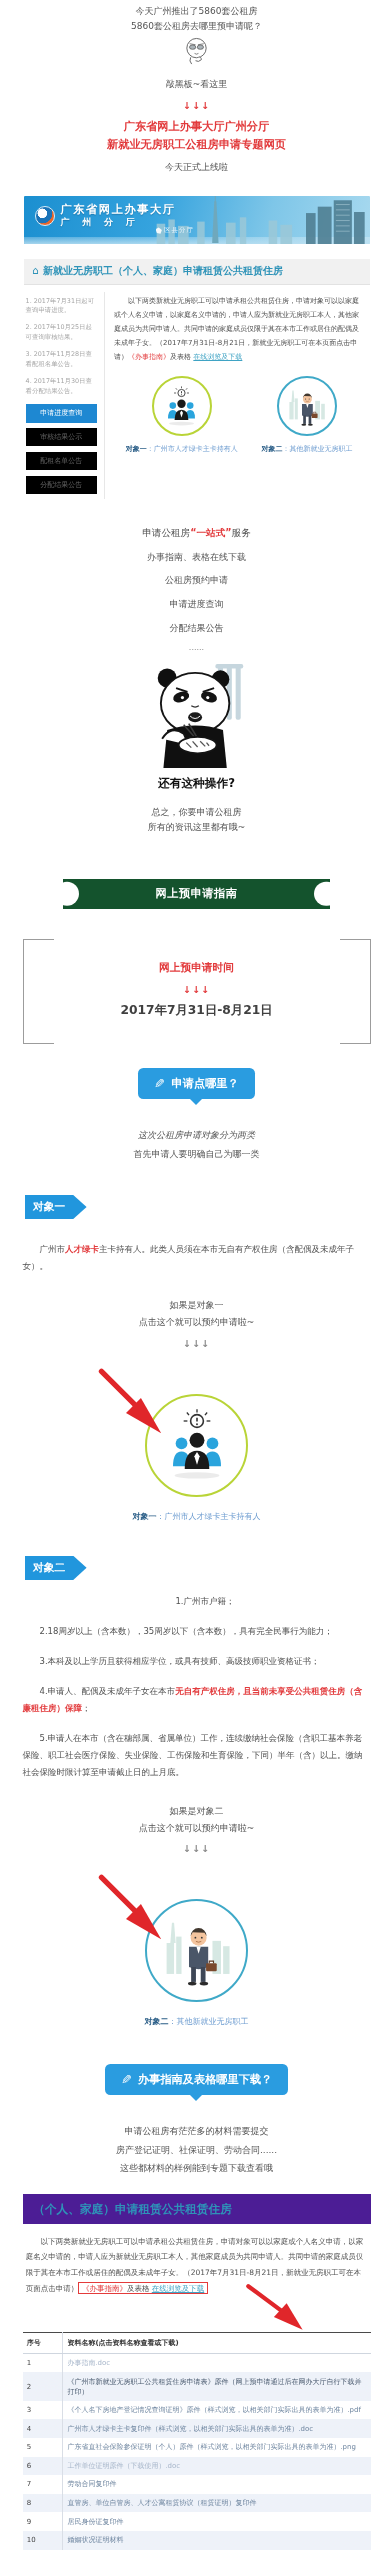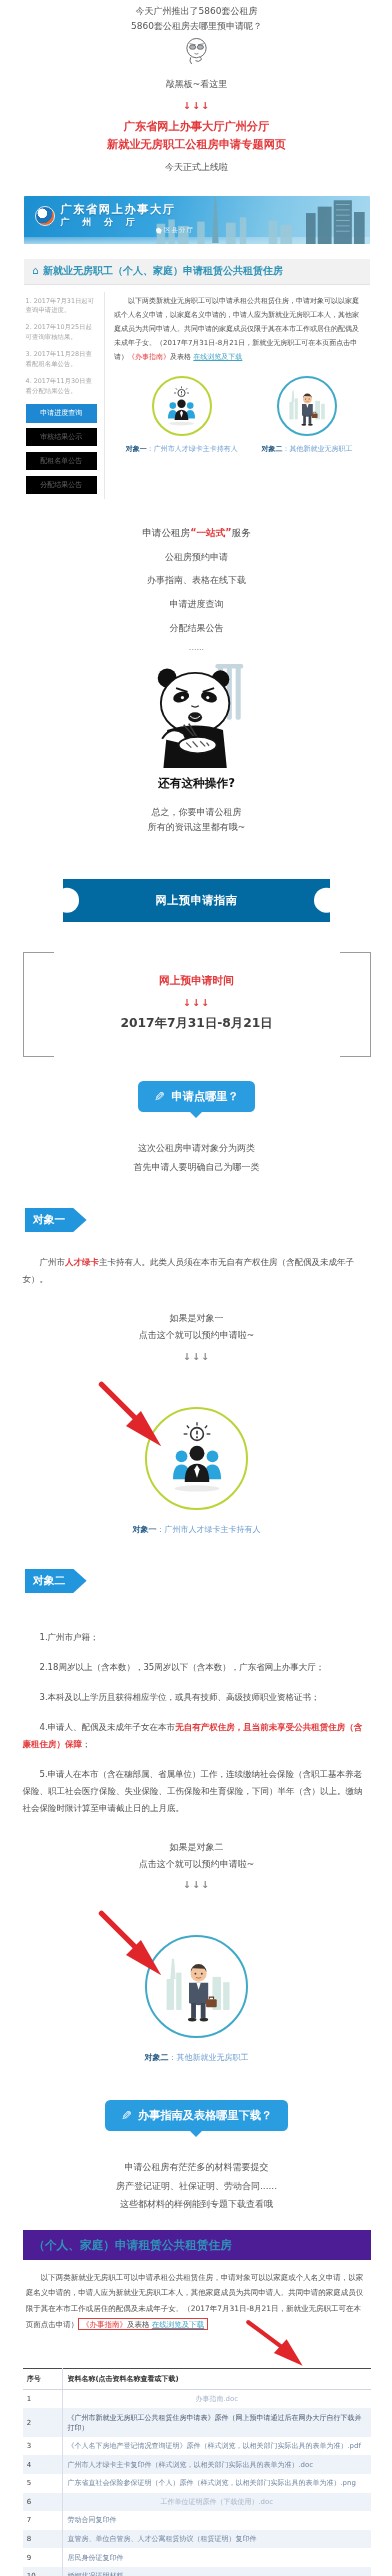--- a/index.html
+++ b/index.html
@@ -54,21 +54,21 @@
 
   
   .svc-title{font-size:9.6px;color:#4f4f4f;margin-top:18px;}
   .svc-title .em{color:#e23a3c;font-weight:bold;}
   .svc-item{font-size:9px;color:#545454;margin-top:10.7px;}
   .dots{color:#8a8a8a;margin-top:8.5px;font-size:8px;}
   .panda-wrap{width:96px;margin:11.7px auto 0;}
   .panda-cap{font-size:11.7px;font-weight:bold;color:#111;text-align:center;margin-top:1.1px;font-family:"DejaVu Sans","Liberation Sans",sans-serif;}
 
   
-  .ribbon{position:relative;width:267px;height:43px;background:#0369a1;margin:45px auto 0;display:flex;align-items:center;justify-content:center;}
+  .ribbon{position:relative;width:267px;height:30px;background:#14532d;margin:45px auto 0;display:flex;align-items:center;justify-content:center;}
   .ribbon::before,.ribbon::after{content:'';position:absolute;top:50%;transform:translateY(-50%);width:24.6px;height:24.6px;border-radius:50%;background:#fff;}
   .ribbon::before{left:-8.5px;}
   .ribbon::after{right:-8.5px;}
   .ribbon span{color:#fff;font-size:11.2px;font-weight:bold;letter-spacing:0.5px;}
 
   
   .bbox{position:relative;width:348px;margin:30px auto 0;padding:22.4px 0 24.6px;text-align:center;}
   .bbox .bk{position:absolute;top:0;bottom:0;width:30px;}
   .bk.l{left:0;border-left:1.1px solid #9c9c9c;border-top:1.1px solid #9c9c9c;border-bottom:1.1px solid #9c9c9c;}
   .bk.r{right:0;border-right:1.1px solid #9c9c9c;border-top:1.1px solid #9c9c9c;border-bottom:1.1px solid #9c9c9c;}
@@ -101,21 +101,21 @@
   .shot2-title{color:#2e93b8;font-size:11.7px;font-weight:bold;}
   .shot2-parawrap{position:relative;padding:9.6px 3.2px 21.4px 3.2px;}
   .shot2 .para{font-size:7.5px;line-height:2.1;color:#4f4f4f;text-indent:2em;}
   .redbox{border:1.6px solid #e43b3b;padding:0.5px 2.7px;}
   .s2-arrow{position:absolute;right:63px;bottom:-14px;}
   table.mat{width:100%;border-collapse:collapse;margin-top:14px;border-top:1.1px solid #4a4a4a;}
   table.mat th{font-size:7px;color:#333;text-align:left;padding:4.8px 4.3px;border-bottom:0.5px solid #cfd6df;background:#fff;}
   table.mat td{font-size:7px;padding:4.3px 4.3px;color:#6f86a0;}
   table.mat .no{width:31px;border-right:0.5px solid #d9dee6;color:#444;}
   table.mat tr:nth-child(odd) td{background:#eef2f9;}
-  table.mat td.muted{color:#a7b6ca;text-align:center;}
+  table.mat td.muted{color:#a7b6ca;}
   table.mat td.strong{color:#45566b;}
 </style>
 </head>
 <body>
 
 <div class="page">
 
   <section class="intro center">
     <p class="t17">今天广州推出了5860套公租房</p>
     <p class="t17">5860套公租房去哪里预申请呢？</p>
@@ -253,22 +253,22 @@
             </div>
             <p class="cap"><b>对象二</b><span>：</span><span>其他新就业无房职工</span></p>
           </div>
         </div>
       </div>
     </div>
   </div>
 
   <section class="center">
     <p class="svc-title"><span>申请公租房</span><span class="em">“一站式”</span><span>服务</span></p>
+    <p class="svc-item">办事指南、表格在线下载</p>
     <p class="svc-item">公租房预约申请</p>
-    <p class="svc-item">办事指南、表格在线下载</p>
     <p class="svc-item">申请进度查询</p>
     <p class="svc-item">分配结果公告</p>
     <p class="dots">......</p>
     <div class="panda-wrap">
       <svg width="96" height="109" viewBox="0 0 150 172">
         <g fill="#b8cdd6" opacity="0.8">
             <rect x="108" y="2" width="8" height="86" rx="3"></rect>
             <rect x="122" y="2" width="8" height="86" rx="3"></rect>
             <rect x="136" y="2" width="8" height="86" rx="3"></rect>
             <rect x="104" y="0" width="44" height="7" rx="3"></rect>
@@ -314,21 +314,21 @@
     <p class="arrows red">↓↓↓</p>
     <p class="bbox-range">2017年7月31日-8月21日</p>
   </div>
 
   <div class="bubble">
     <span class="pencil">✎</span>
     <span>申请点哪里？</span>
   </div>
 
   <section class="center">
-    <p class="mid17" style="margin-top:30px;">这次公租房申请对象分为两类</p>
+    <p class="mid17" style="margin-top:30px;font-style:italic;">这次公租房申请对象分为两类</p>
     <p class="mid17" style="margin-top:5.3px;">首先申请人要明确自己为哪一类</p>
   </section>
 
   <div class="tag">对象一</div>
   <p class="body-para"><span>广州市</span><b class="red-t">人才绿卡</b><span>主卡持有人。此类人员须在本市无自有产权住房（含配偶及未成年子女）。</span></p>
   <section class="center">
     <p class="mid17" style="margin-top:24px;">如果是对象一</p>
     <p class="mid17" style="margin-top:4.3px;">点击这个就可以预约申请啦~</p>
     <p class="arrows">↓↓↓</p>
   </section>
@@ -356,22 +356,22 @@
         <circle cx="75" cy="66" r="14" fill="#1a1a1a"></circle>
           <path d="M52,120 q0,-34 23,-34 q23,0 23,34 z" fill="#1a1a1a"></path>
         <polygon points="75,88 70,96 75,112 80,96" fill="#fff"></polygon>
         <ellipse cx="75" cy="132" rx="42" ry="6" fill="#000" opacity="0.08"></ellipse>
       </svg>
     </div>
     <p class="fig-caption"><b>对象一</b><span>：</span><span>广州市人才绿卡主卡持有人</span></p>
   </div>
 
   <div class="tag">对象二</div>
-  <p class="body-para req" style="margin-top:36px;">1.广州市户籍；</p>
-  <p class="body-para req">2.18周岁以上（含本数），35周岁以下（含本数），广东省网上办事大厅；</p>
+  <p class="body-para req" style="margin-top:13px;text-align:center;">1.广州市户籍；</p>
+  <p class="body-para req">2.18周岁以上（含本数），35周岁以下（含本数），具有完全民事行为能力；</p>
   <p class="body-para req">3.本科及以上学历且获得相应学位，或具有技师、高级技师职业资格证书；</p>
   <p class="body-para req"><span>4.申请人、配偶及未成年子女在本市</span><b class="red-t">无自有产权住房，且当前未享受公共租赁住房（含廉租住房）保障</b><span>；</span></p>
   <p class="body-para req">5.申请人在本市（含在穗部属、省属单位）工作，连续缴纳社会保险（含职工基本养老保险、职工社会医疗保险、失业保险、工伤保险和生育保险，下同）半年（含）以上。缴纳社会保险时限计算至申请截止日的上月底。</p>
   <section class="center">
     <p class="mid17" style="margin-top:23.5px;">如果是对象二</p>
     <p class="mid17" style="margin-top:4.3px;">点击这个就可以预约申请啦~</p>
     <p class="arrows">↓↓↓</p>
   </section>
   <div class="pointfig">
     <svg class="arrow-svg" width="80" height="80" viewBox="0 0 150 150">

